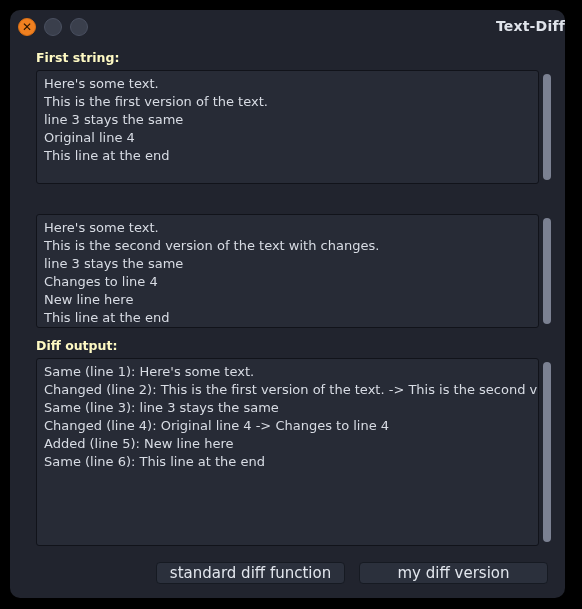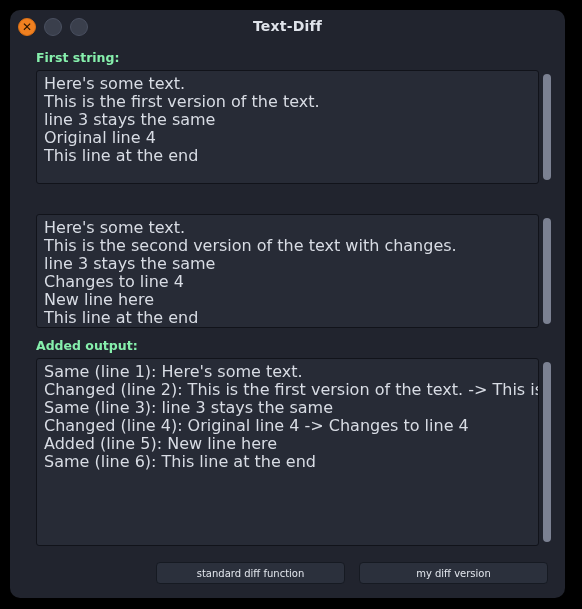--- a/index.html
+++ b/index.html
@@ -68,59 +68,59 @@
   }
   .dot.min, .dot.max {
     background: #3a3f4c;
     border: 1px solid #4a5060;
   }
   .window-title {
     position: absolute;
     left: 0;
     right: 0;
     top: 8px;
-    text-align: center;
+    text-align: right;
     color: #dfe3ea;
     font-size: 14px;
     font-weight: bold;
     letter-spacing: 0.2px;
   }
 
   
   .content {
     position: absolute;
     left: 0;
     top: 34px;
     width: 555px;
     height: 554px;
   }
 
   .section-label {
     position: absolute;
     left: 26px;
-    color: #86efac;
+    color: #fef9c3;
     font-size: 12.5px;
     font-weight: bold;
   }
 
   .editor-wrap {
     position: absolute;
     left: 26px;
   }
 
   .textarea {
     position: absolute;
     left: 0;
     top: 0;
     box-sizing: border-box;
     background: #272b36;
     border: 1px solid #11131a;
     border-radius: 3px;
     color: #d8dce4;
-    font-size: 16px;
+    font-size: 13px;
     line-height: 18px;
     padding: 4px 6px 12px 7px;
     overflow: hidden;
     white-space: pre;
   }
 
   .scrollbar {
     position: absolute;
     width: 8px;
     border-radius: 4px;
@@ -134,21 +134,21 @@
     width: 555px;
   }
   .btn {
     position: absolute;
     box-sizing: border-box;
     height: 22px;
     background: #2b303c;
     border: 1px solid #161a22;
     border-radius: 4px;
     color: #e2e6ed;
-    font-size: 10px;
+    font-size: 15px;
     display: flex;
     align-items: center;
     justify-content: center;
     cursor: pointer;
     font-family: "DejaVu Sans", sans-serif;
   }
 </style>
 </head>
 <body>
 
@@ -182,21 +182,21 @@
       <div class="editor-wrap" style="top:170px; width:503px; height:114px;">
         <div class="textarea" style="width:503px; height:114px;">Here's some text.
 This is the second version of the text with changes.
 line 3 stays the same
 Changes to line 4
 New line here
 This line at the end</div>
       </div>
       <div class="scrollbar" style="left:533px; top:174px; height:106px;"></div>
 
-      <div class="section-label" style="top:294px;">Added output:</div>
+      <div class="section-label" style="top:294px;">Diff output:</div>
       <div class="editor-wrap" style="top:314px; width:443px; height:188px;">
         <div class="textarea" style="width:503px; height:188px;">Same (line 1): Here's some text.
 Changed (line 2): This is the first version of the text. -&gt; This is the second version of the text with changes.
 Same (line 3): line 3 stays the same
 Changed (line 4): Original line 4 -&gt; Changes to line 4
 Added (line 5): New line here
 Same (line 6): This line at the end</div>
       </div>
       <div class="scrollbar" style="left:533px; top:318px; height:180px;"></div>
 

